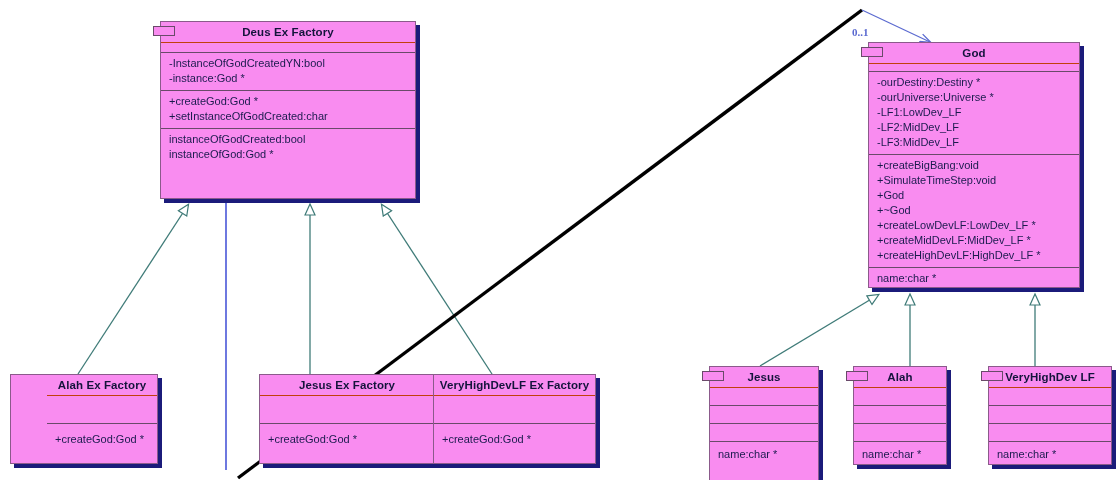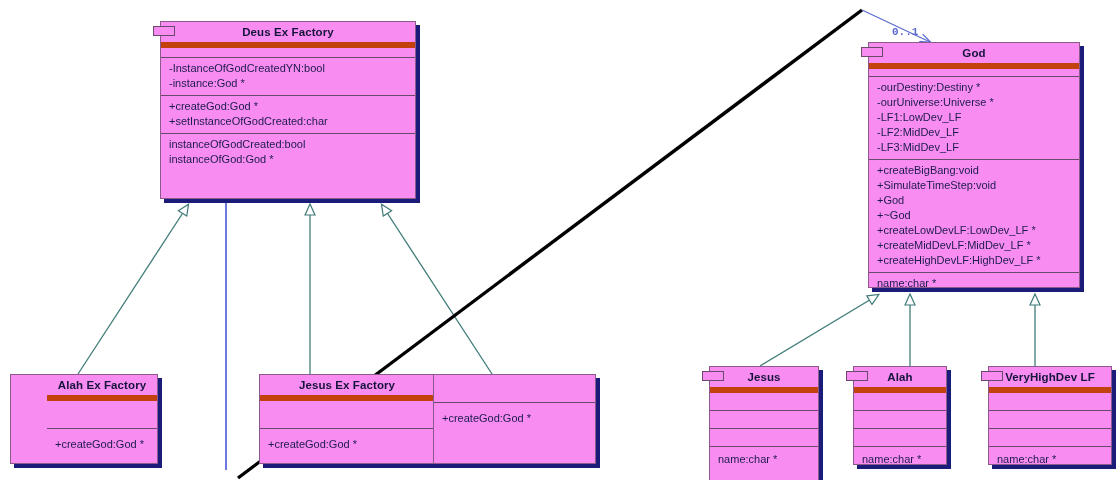--- a/index.html
+++ b/index.html
@@ -32,21 +32,21 @@
     box-sizing: border-box;
     z-index: 5;
   }
   .uml-header {
     text-align: center;
     font-weight: bold;
     color: #14143c;
     font-size: 11.5px;
     letter-spacing: 0.1px;
     padding: 4px 2px 4px 2px;
-    border-bottom: 6px solid #c2410c;
+    border-bottom: 1px solid #c2410c;
     white-space: nowrap;
     overflow: hidden;
   }
   .uml-compartment {
     border-bottom: 1px solid #6a4a6a;
     padding: 3px 8px 4px 8px;
     box-sizing: border-box;
   }
   .uml-compartment:last-child {
     border-bottom: none;
@@ -68,24 +68,23 @@
     background: #f98cf0;
     border: 1.5px solid #6a4a6a;
     box-sizing: border-box;
     z-index: 6;
   }
   .mult-label {
     position: absolute;
     font-size: 11px;
     font-weight: bold;
     color: #5b6ad0;
-    font-family: Liberation Mono, monospace;
+    font-family: Liberation Serif, serif;
     z-index: 7;
     white-space: nowrap;
-    margin-left: 40px;
   }
 </style>
 </head>
 <body>
 
 <div id="canvas">
 
   <svg class="edges" viewBox="0 0 1120 480">
     <defs>
       <marker id="hollow-tri" markerWidth="14" markerHeight="14" refX="11" refY="6" orient="auto" markerUnits="userSpaceOnUse">
@@ -184,20 +183,21 @@
 
   <div class="uml-class" style="left:259px; top:374px; width:176px; height:90px;">
     <div class="uml-header">Jesus Ex Factory</div>
     <div class="uml-compartment" style="height:28px;"></div>
     <div class="uml-compartment" style="padding-top:8px;">
       <div class="uml-line">+createGod:God *</div>
     </div>
   </div>
 
   <div class="uml-class" style="left:433px; top:374px; width:163px; height:90px;">
+    <div class="uml-header">VeryHighDevLF Ex Factory</div>
     <div class="uml-compartment" style="height:28px;"></div>
     <div class="uml-compartment" style="padding-top:8px;">
       <div class="uml-line">+createGod:God *</div>
     </div>
   </div>
 
   <div class="uml-class" style="left:709px; top:366px; width:110px; height:126px;">
     <div class="uml-tab"></div>
     <div class="uml-header">Jesus</div>
     <div class="uml-compartment" style="height:18px;"></div>

